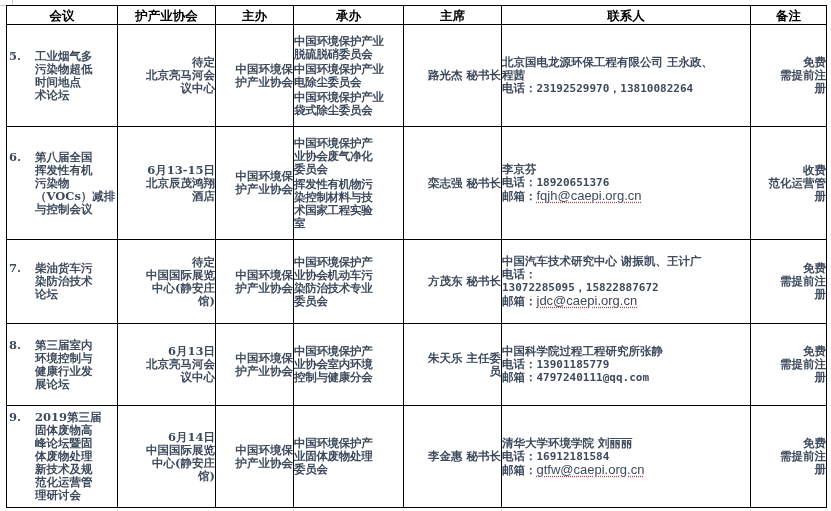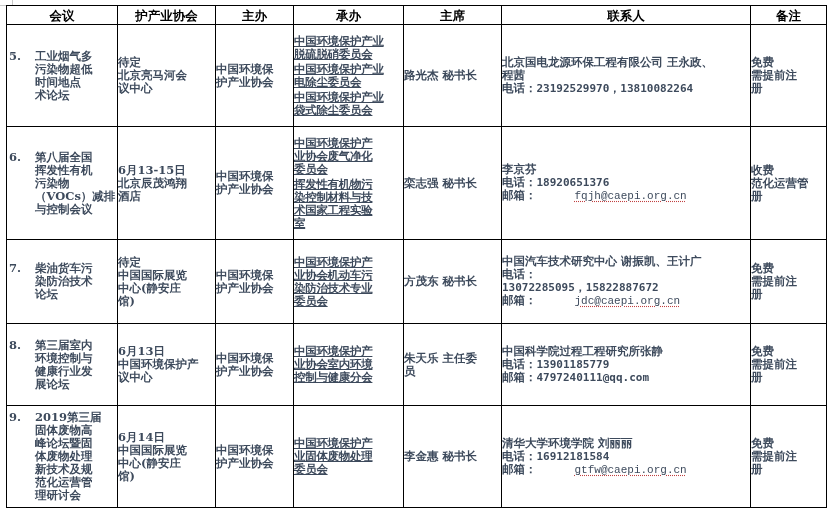--- a/index.html
+++ b/index.html
@@ -2,29 +2,29 @@
 <html><head>
   <meta charset="utf-8">
   <style>
     html, body { margin: 0; padding: 0; background: #ffffff; }
     body { width: 831px; height: 511px; position: relative; overflow: hidden; font-family: "DejaVu Serif", "Liberation Serif", serif; }
     .corner { position: absolute; left: 0; top: 0; width: 12px; height: 5px; border-right: 1px solid #c8c8c8; border-bottom: 1px solid #c8c8c8; }
     table.meet { position: absolute; left: 6px; top: 5px; border-collapse: collapse; table-layout: fixed; width: 820px; }
     table.meet th, table.meet td { border: 1.5px solid #000; padding: 0 0; vertical-align: middle; }
     table.meet th { height: 18px; font-size: 12.5px; font-weight: bold; color: #000; text-align: center; line-height: 17px; }
     table.meet td { font-size: 11.5px; font-weight: bold; color: #3d4a5c; line-height: 13px; }
-    .c-center { text-align: left; }
+    .c-center { text-align: right; }
     .meeting { display: flex; align-items: flex-start; }
     .num { width: 26px; flex: 0 0 26px; padding-left: 2px; }
     .mname { flex: 1; white-space: pre-line; }
     .pre { white-space: pre-line; }
-    .org-block { margin: 2px 0; white-space: pre-line; text-decoration: underline; }
+    .org-block { margin: 2px 0; white-space: pre-line; }
     .tight { letter-spacing: -0.3px; }
     .contact-line { white-space: pre-line; }
-    .email { text-decoration: underline dotted #c04040; text-underline-offset: 2px; font-family: Liberation Mono, monospace; font-size: 11px; font-weight: normal; margin-left: 38px; }
+    .email { text-decoration: underline dotted #c04040; text-underline-offset: 2px; font-family: Liberation Sans, sans-serif; font-size: 13px; font-weight: normal; }
     .mono { font-family: "DejaVu Sans Mono", "Liberation Mono", monospace; font-size: 11px; }
   </style>
 </head>
 <body>
 
 <div class="corner"></div>
 
 <table class="meet">
   <colgroup>
     <col style="width:111px">
@@ -155,21 +155,21 @@
       <td>
         <div class="meeting">
           <span class="num">8.</span>
           <span class="mname">第三届室内
 环境控制与
 健康行业发
 展论坛</span>
         </div>
       </td>
       <td class="c-center pre">6月13日
-中国环境保护产
+北京亮马河会
 议中心</td>
       <td class="c-center pre">中国环境保
 护产业协会</td>
       <td>
         <div class="org-block tight">中国环境保护产
 业协会室内环境
 控制与健康分会</div>
       </td>
       <td class="c-center pre">朱天乐 主任委
 员</td>

